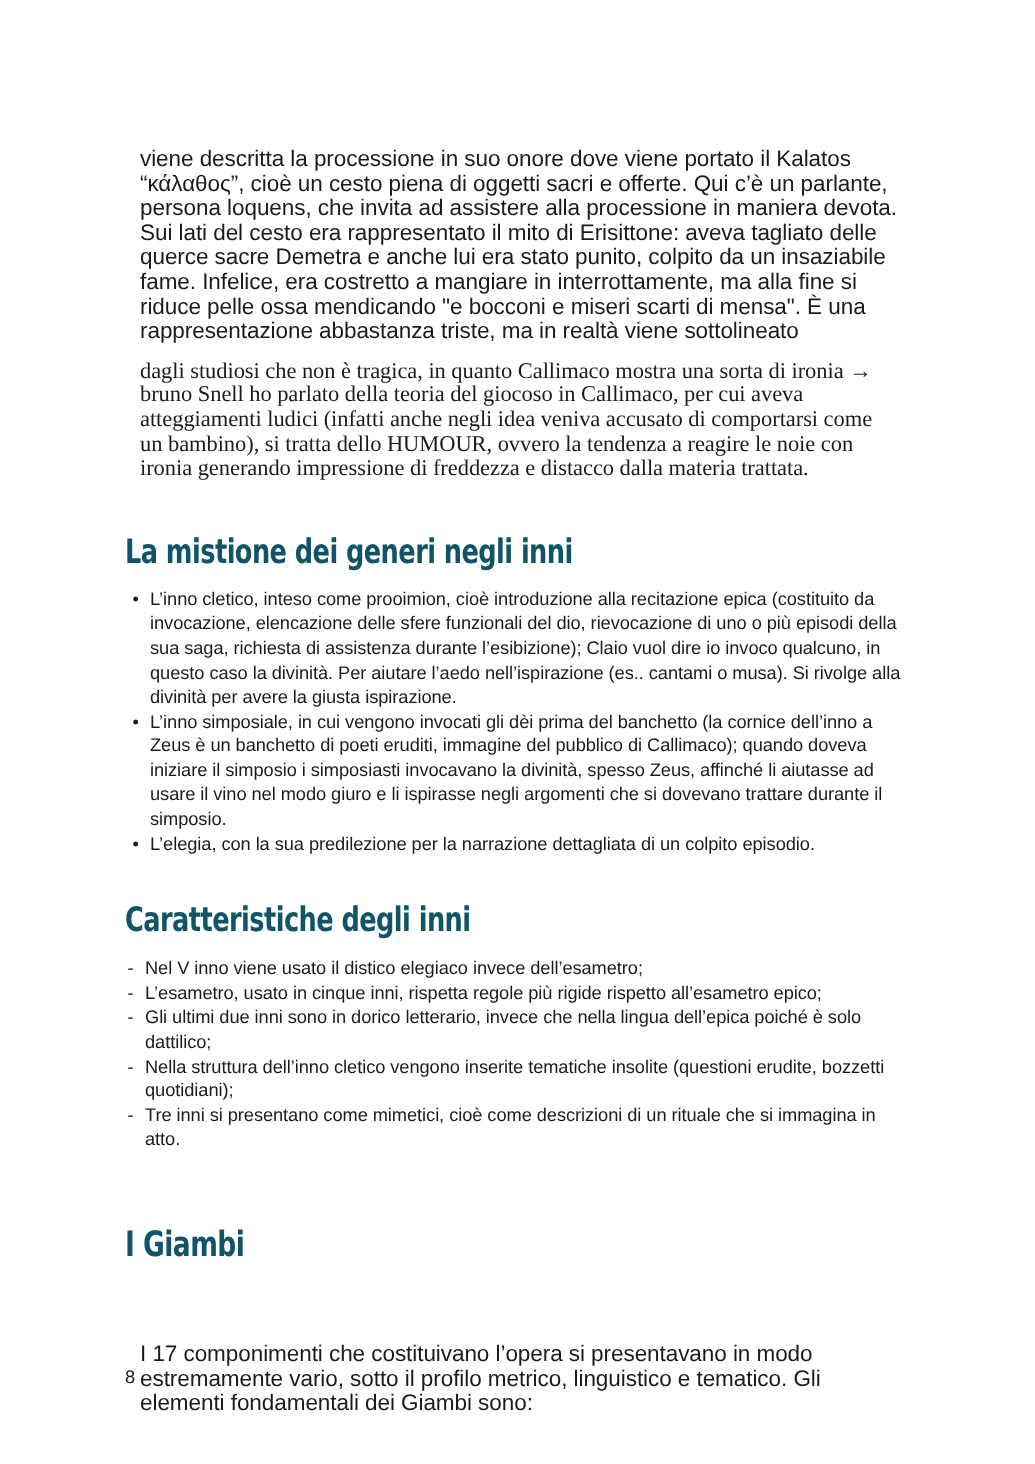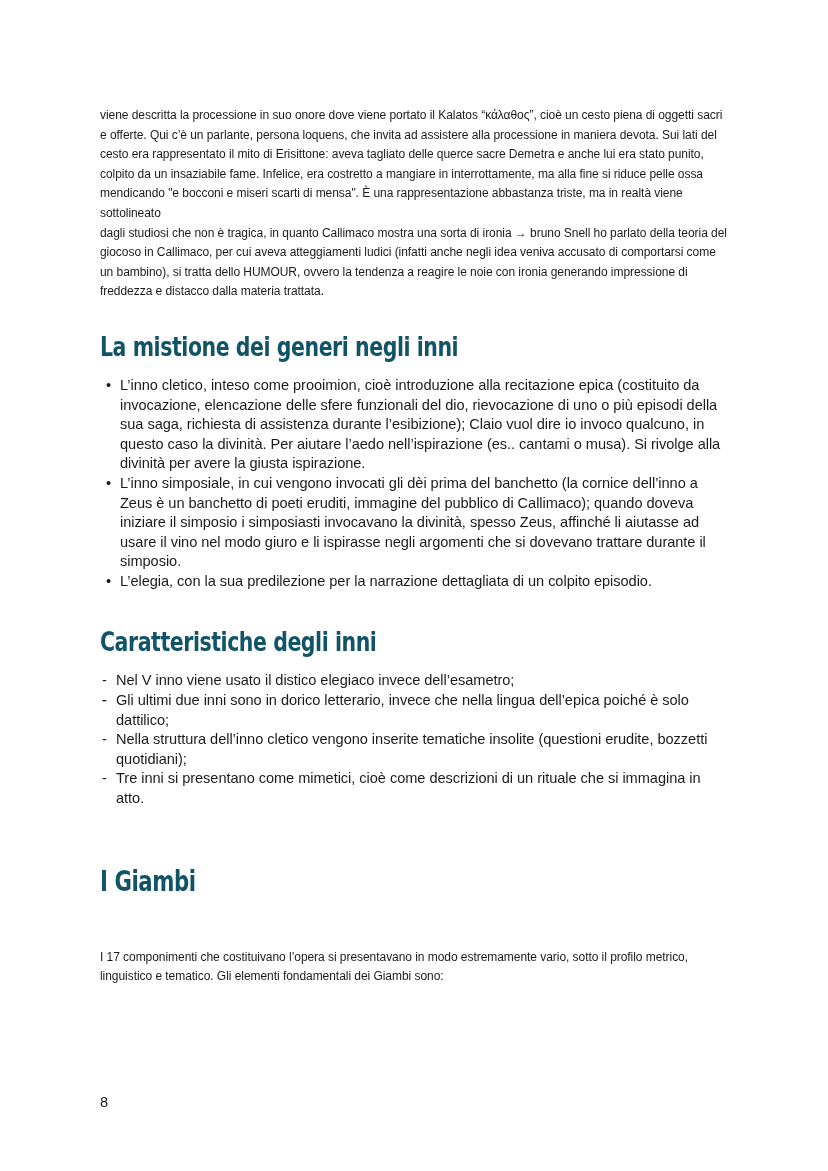--- a/index.html
+++ b/index.html
@@ -22,29 +22,30 @@
     height: 1171px;
     background: #ffffff;
   }
   .content {
     position: absolute;
     left: 100px;
     top: 106px;
     width: 632px;
   }
   p.body-text {
-    margin: 0;
-    font-size: 12px;
+    margin: 12px;
+    font-size: 18px;
     line-height: 19.6px;
     text-align: left;
     color: #1b1b1b;
     letter-spacing: -0.05px;
   }
   .intro-part2 {
     margin-top: 4px;
+    font-family: Liberation Serif, serif;
   }
   h2.section-heading {
     margin: 0;
     color: #115468;
     font-family: "DejaVu Sans", sans-serif;
     font-weight: bold;
     font-size: 27px;
     line-height: 30px;
     letter-spacing: -0.6px;
     transform: scaleX(0.76);
@@ -143,21 +144,21 @@
     <div class="gap-before-h2-2"></div>
     <h2 class="section-heading">Caratteristiche degli inni</h2>
     <div class="gap-after-h2"></div>
 
 
     <ul class="dash-list">
       <li>
         <span class="marker">-</span><span>Nel V inno viene usato il distico elegiaco invece dell’esametro;</span>
       </li>
       <li>
-        <span class="marker">-</span>
+        <span class="marker">-</span><span>L’esametro, usato in cinque inni, rispetta regole più rigide rispetto all’esametro epico;</span>
       </li>
       <li>
         <span class="marker">-</span><span>Gli ultimi due inni sono in dorico letterario, invece che nella lingua dell’epica poiché è solo dattilico;</span>
       </li>
       <li>
         <span class="marker">-</span><span>Nella struttura dell’inno cletico vengono inserite tematiche insolite (questioni erudite, bozzetti quotidiani);</span>
       </li>
       <li>
         <span class="marker">-</span><span>Tre inni si presentano come mimetici, cioè come descrizioni di un rituale che si immagina in atto.</span>
       </li>

